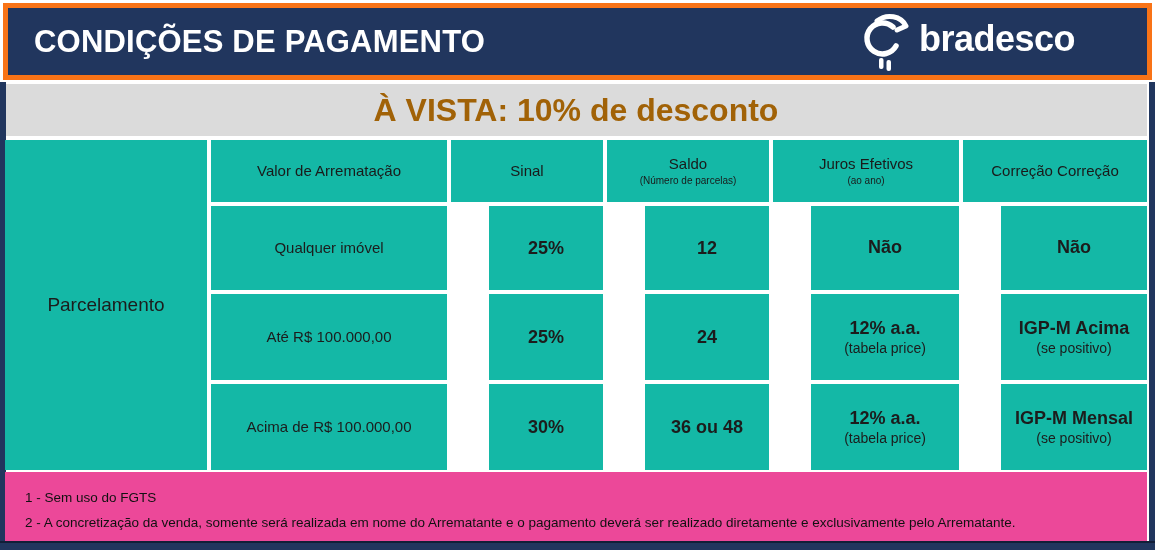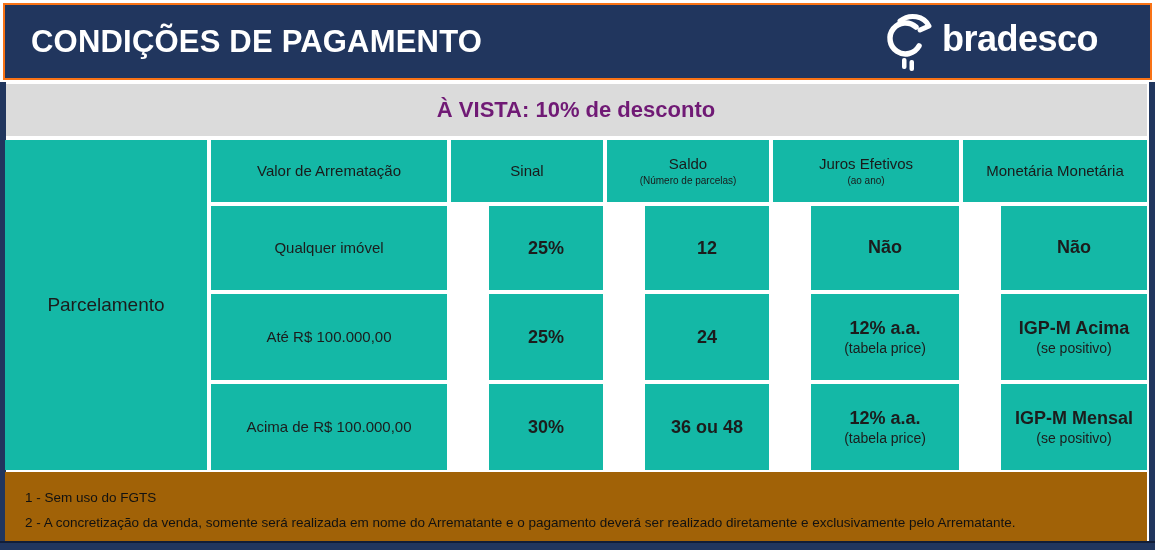--- a/index.html
+++ b/index.html
@@ -3,35 +3,35 @@
 <meta charset="utf-8">
 <style>
   html,body{margin:0;padding:0;background:#fff;}
   .screen{
     position:relative;width:1155px;height:555px;background:#ffffff;overflow:hidden;
     font-family:"Liberation Sans", sans-serif;color:#1c1c1c;
   }
   
   .title-bar{
     position:absolute;left:3px;top:3px;width:1149px;height:77px;box-sizing:border-box;
-    background:#21365E;border:2px solid #f97316;
+    background:#21365E;border:5px solid #f97316;
     display:flex;align-items:center;justify-content:space-between;
   }
   .title-bar h1{
     margin:0 0 0 26px;font-size:31px;font-weight:bold;color:#ffffff;letter-spacing:.2px;
   }
-  .brand{display:flex;align-items:center;margin-right:52px;}
+  .brand{display:flex;align-items:center;margin-right:72px;}
   .brand-icon{width:52px;height:58px;margin-right:8px;}
   .brand-word{font-size:36px;font-weight:bold;color:#ffffff;letter-spacing:-0.5px;line-height:1;padding-bottom:6px;}
   
   .vista-bar{
     position:absolute;left:5px;top:84px;width:1142px;height:52px;background:#DBDBDB;
     display:flex;align-items:center;justify-content:center;
   }
-  .vista-bar span{font-size:22px;font-weight:bold;color:#701a75;}
+  .vista-bar span{font-size:32px;font-weight:bold;color:#a16207;}
   
   .side-strip{position:absolute;top:82px;height:459px;width:6px;background:#21365E;}
   .side-strip.left{left:0;}
   .side-strip.right{right:0;}
   .bottom-bar{position:absolute;left:0;top:541px;width:1155px;height:9px;background:#21365E;border-top:2px solid #121E38;box-sizing:border-box;}
   
   .grid{
     position:absolute;left:5px;top:140px;width:1142px;height:330px;
     display:grid;gap:4px;background:#ffffff;
     grid-template-columns:202px 236px 152px 162px 186px 1fr;
@@ -42,21 +42,21 @@
     text-align:center;line-height:1.25;
   }
   .cell.group{grid-row:1 / 5;grid-column:1;font-size:19px;}
   .cell.head{font-size:15px;color:#1a1a1a;}
   .cell .sub{font-size:10px;margin-top:1px;}
   .cell.label{font-size:15px;}
   .cell.value{font-size:18px;font-weight:bold;margin-left:38px;}
   .cell.value .vsub{font-size:14px;font-weight:normal;margin-top:1px;}
   
   .footnotes{
-    position:absolute;left:5px;top:472px;width:1142px;height:69px;background:#a16207;
+    position:absolute;left:5px;top:472px;width:1142px;height:69px;background:#ec4899;
     box-sizing:border-box;padding:13px 20px 0 20px;font-size:13.5px;line-height:25px;color:#111;
   }
 </style>
 </head>
 <body>
 
 <div class="screen">
 
   <div class="title-bar">
     <h1>CONDIÇÕES DE PAGAMENTO</h1>
@@ -94,21 +94,21 @@
     </div>
     <div class="cell head">
       <span>Saldo</span>
       <span class="sub">(Número de parcelas)</span>
     </div>
     <div class="cell head">
       <span>Juros Efetivos</span>
       <span class="sub">(ao ano)</span>
     </div>
     <div class="cell head">
-      <span>Monetária Monetária</span>
+      <span>Correção Correção</span>
     </div>
 
     <div class="cell label">Qualquer imóvel</div>
     <div class="cell value">25%</div>
     <div class="cell value">12</div>
     <div class="cell value">
       <span>Não</span>
       <span class="vsub"></span>
     </div>
     <div class="cell value">

